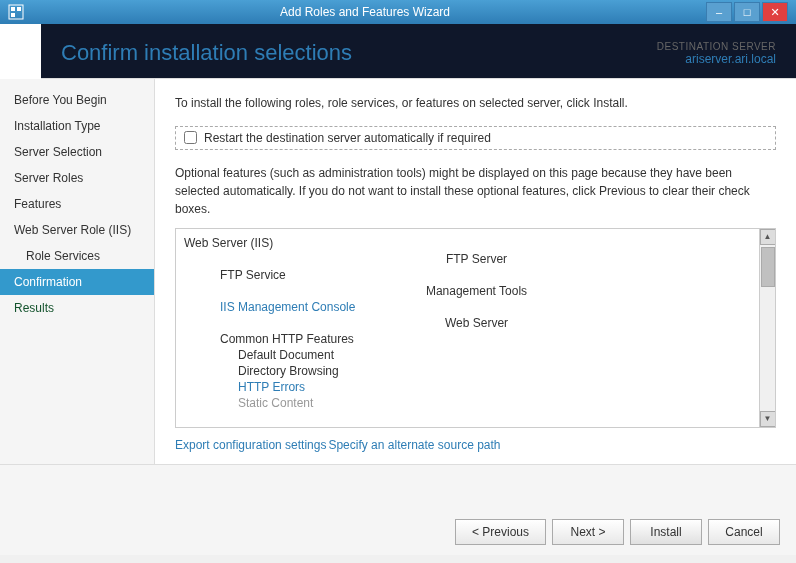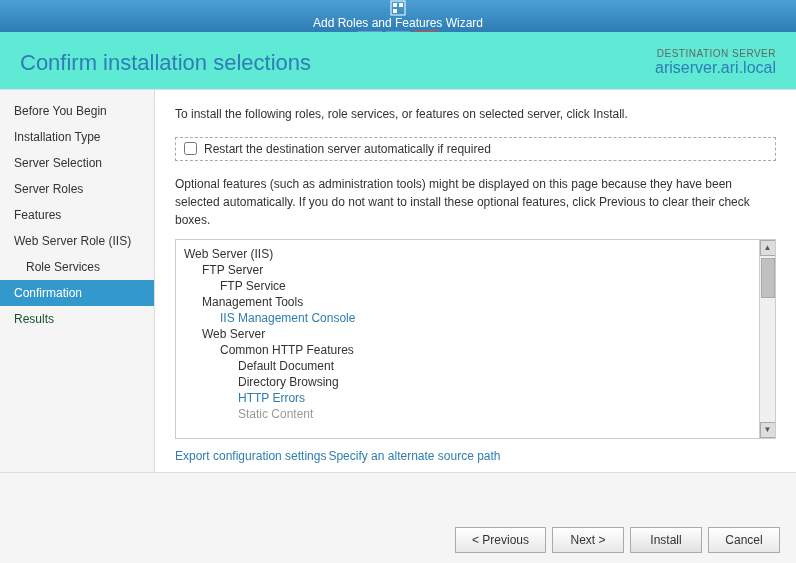--- a/index.html
+++ b/index.html
@@ -1,70 +1,70 @@
 <!DOCTYPE html>
 <html><head>
   <meta charset="utf-8">
   <style>
     * { margin: 0; padding: 0; box-sizing: border-box; }
     body { font-family: 'Segoe UI', Tahoma, Geneva, Verdana, sans-serif; font-size: 13px; background: #f0f0f0; width: 796px; height: 563px; overflow: hidden; }
 
     .title-bar {
       background: linear-gradient(to bottom, #4a9fd4, #2e7db5);
-      height: 32px;
+      height: 24px;
       display: flex;
       align-items: center;
       justify-content: space-between;
       padding: 0 8px;
       color: white;
-      flex-direction: column;
     }
     .title-bar-icon { width: 16px; height: 16px; display: flex; align-items: center; }
     .title-bar-title { font-size: 12px; font-weight: normal; flex: 1; text-align: center; }
     .title-bar-controls { display: flex; gap: 2px; }
     .title-bar-btn {
       width: 26px; height: 20px; background: #5aa0d0; border: 1px solid #3a7db0;
       color: white; font-size: 11px; display: flex; align-items: center; justify-content: center;
       cursor: pointer;
     }
     .title-bar-btn.close { background: #e04040; }
 
     .wizard-container {
       background: white;
       display: flex;
       flex-direction: column;
       height: calc(563px - 32px);
     }
 
     .wizard-header {
-      background: #5eead4;
+      background: #0f172a;
       padding: 16px 20px 12px 20px;
       border-bottom: 1px solid #ddd;
       display: flex;
       justify-content: space-between;
-      align-items: center;
+      align-items: flex-end;
+      margin-left: 41px;
     }
     .wizard-header-title {
       font-size: 22px;
       color: #2e7db5;
       font-weight: 300;
     }
     .destination-server {
       text-align: right;
       font-size: 11px;
     }
     .destination-server .label {
       color: #666;
       font-size: 10px;
       text-transform: uppercase;
       letter-spacing: 0.5px;
     }
     .destination-server .server-name {
       color: #2e7db5;
-      font-size: 16px;
+      font-size: 12px;
     }
 
     .wizard-body {
       display: flex;
       flex: 1;
       overflow: hidden;
     }
 
     .sidebar {
       width: 155px;
@@ -133,21 +133,21 @@
       flex: 1;
       overflow-y: auto;
       padding: 6px 8px;
       font-size: 12px;
     }
     .feature-item {
       padding: 1px 0;
       color: #333;
     }
     .feature-item.level0 { font-weight: 500; }
-    .feature-item.level1 { padding-left: 18px; }
+    .feature-item.level1 { padding-left: 18px; text-align: center; }
     .feature-item.level2 { padding-left: 36px; }
     .feature-item.link { color: #2e7db5; }
 
     .scrollbar-track {
       width: 16px;
       background: #f0f0f0;
       border-left: 1px solid #ccc;
       display: flex;
       flex-direction: column;
       align-items: center;

